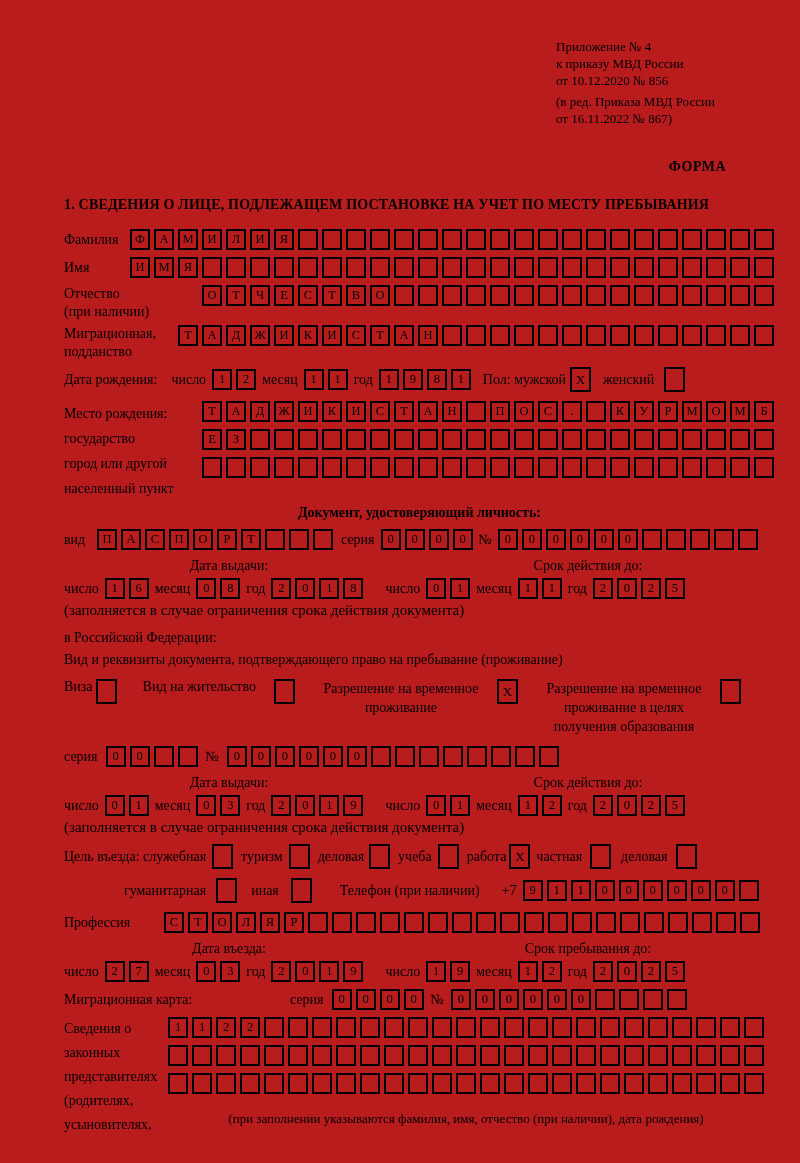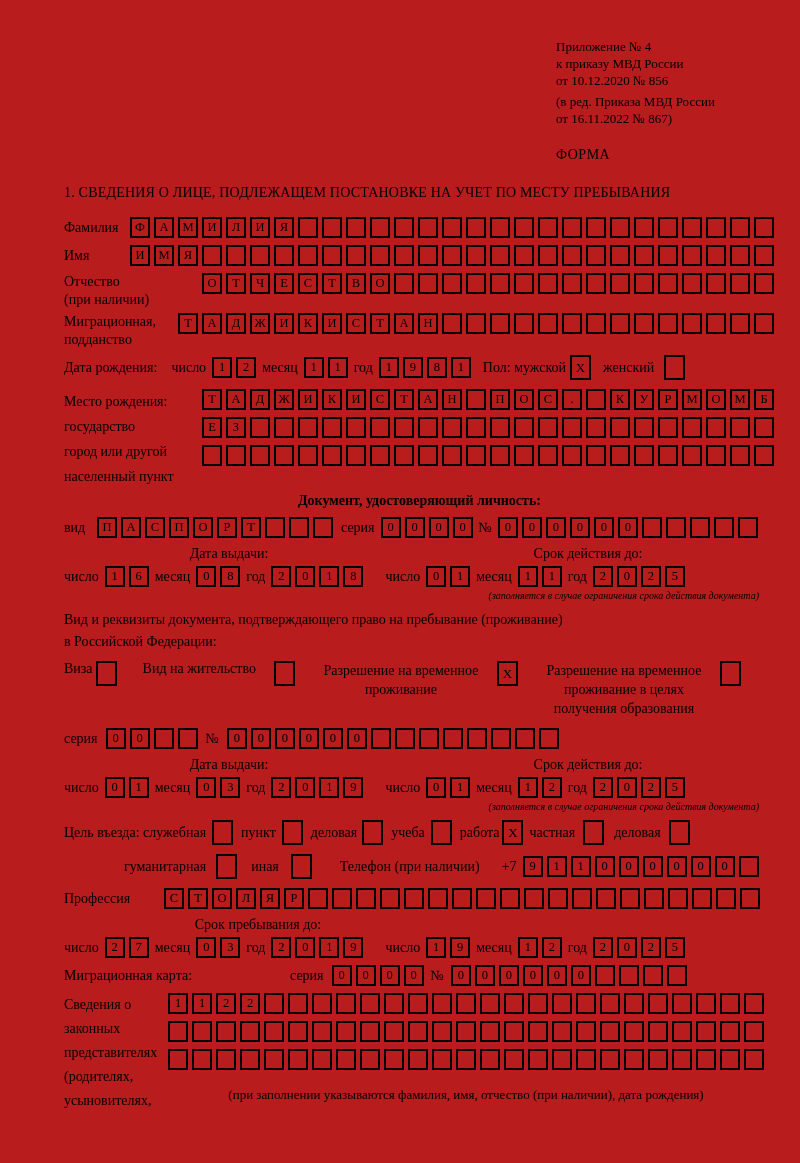--- a/index.html
+++ b/index.html
@@ -3,45 +3,45 @@
 <meta charset="utf-8">
 <style>
   html,body { margin:0; padding:0; background:#888; }
   .page {
     width:800px; height:1163px; margin:0 auto; background:#b91c1c; color:#000;
     font-family:"Liberation Serif", serif; font-size:14px;
     box-sizing:border-box; padding:38px 25px 16px 64px; overflow:hidden; position:relative;
   }
   .ref-block { margin-left:492px; font-size:13px; line-height:17px; }
   .ref-block .gap { height:4px; }
-  .forma { margin-left:492px; width:170px; text-align:left; font-weight:normal; margin-top:20px; padding-right:12px; letter-spacing:.5px; }
+  .forma { margin-left:492px; width:170px; text-align:right; font-weight:bold; margin-top:32px; padding-right:12px; letter-spacing:.5px; }
   .title { text-align:center; font-weight:bold; font-size:15px; line-height:23px; margin-top:16px; letter-spacing:.2px; }
   .u-line { display:inline-block; width:54px; border-bottom:2px solid #000; margin-left:8px; vertical-align:baseline; }
-  .section-head { font-weight:normal; font-size:14px; margin-top:22px; margin-bottom:16px; letter-spacing:.2px; }
+  .section-head { font-weight:bold; font-size:14px; margin-top:22px; margin-bottom:16px; letter-spacing:.2px; }
 
   .row { display:flex; align-items:center; margin-bottom:7px; }
   .row.top { align-items:flex-start; }
   .lbl { white-space:nowrap; }
   .lblcol { line-height:18px; flex:none; }
   .lblcol div { white-space:nowrap; }
   .cells { display:flex; gap:4px; flex:none; }
   .cell {
     flex:none; width:20px; height:21px; border:2px solid #000; box-sizing:border-box;
     display:flex; align-items:center; justify-content:center; font-size:12.5px;
   }
   .cb {
     flex:none; width:21px; height:25px; border:2px solid #000; box-sizing:border-box;
     display:flex; align-items:center; justify-content:center; font-size:13px;
   }
   .rows { display:flex; flex-direction:column; gap:7px; }
   .dg { display:flex; align-items:center; gap:6px; }
   .heads { display:flex; margin:8px 0 4px; font-size:14px; }
   .h1 { width:330px; text-align:center; }
   .h2 { width:340px; text-align:center; margin-left:24px; }
-  .note { text-align:right; font-size:10px; margin:3px 16px 8px 0;font-style:italic; }
+  .note { text-align:left; font-size:15px; margin:3px 16px 8px 0; }
   .center-bold { text-align:center; font-weight:bold; margin:4px 0 8px; }
   .stack { display:flex; flex-direction:column; text-align:center; line-height:19px; flex:none;font-family:Liberation Serif, serif; }
   .bottom-note { text-align:center; font-size:13px; margin-top:10px; margin-left:80px; }
 
   .w-surname { width:66px; flex:none; }
   .w-patr { width:138px; }
   .w-cit { width:114px; }
   .w-vid { width:33px; flex:none; }
   .w-prof { width:100px; flex:none; }
   .w-rep { width:104px; }
@@ -395,22 +395,22 @@
           <span class="cell">2</span>
           <span class="cell">0</span>
           <span class="cell">2</span>
           <span class="cell">5</span>
         </span>
     </span>
   </div>
   <div class="note">(заполняется в случае ограничения срока действия документа)</div>
 
   <div style="line-height:22px;">
+    <div>в Российской Федерации:</div>
     <div>Вид и реквизиты документа, подтверждающего право на пребывание (проживание)</div>
-    <div>в Российской Федерации:</div>
   </div>
 
   <div class="row top" style="margin-top:8px; margin-bottom:10px;">
     <span class="lbl">Виза</span>
     <span class="cb" style="margin-left:3px;"></span>
     <span class="lbl" style="margin-left:26px;">Вид на жительство</span>
     <span class="cb" style="margin-left:18px;"></span>
     <span class="stack" style="margin-left:20px; width:172px;">
       <span>Разрешение на временное</span>
       <span>проживание</span>
@@ -493,21 +493,21 @@
           <span class="cell">2</span>
           <span class="cell">5</span>
         </span>
     </span>
   </div>
   <div class="note">(заполняется в случае ограничения срока действия документа)</div>
 
   <div class="row" style="margin-bottom:9px;">
     <span class="lbl">Цель въезда: служебная</span>
     <span class="cb" style="margin-left:6px;"></span>
-    <span class="lbl" style="margin-left:8px;">пункт</span>
+    <span class="lbl" style="margin-left:8px;">туризм</span>
     <span class="cb" style="margin-left:6px;"></span>
     <span class="lbl" style="margin-left:8px;">деловая</span>
     <span class="cb" style="margin-left:5px;"></span>
     <span class="lbl" style="margin-left:8px;">учеба</span>
     <span class="cb" style="margin-left:6px;"></span>
     <span class="lbl" style="margin-left:8px;">работа</span>
     <span class="cb" style="margin-left:3px;">X</span>
     <span class="lbl" style="margin-left:6px;">частная</span>
     <span class="cb" style="margin-left:8px;"></span>
     <span class="lbl" style="margin-left:10px;">деловая</span>
@@ -560,20 +560,21 @@
         <span class="cell"></span>
         <span class="cell"></span>
         <span class="cell"></span>
         <span class="cell"></span>
         <span class="cell"></span>
         <span class="cell"></span>
       </span>
   </div>
 
   <div class="heads">
+    <span class="h1">Дата въезда:</span>
     <span class="h2">Срок пребывания до:</span>
   </div>
   <div class="row">
     <span class="dg">
       <span class="lbl">число</span>
       <span class="cells">
           <span class="cell">2</span>
           <span class="cell">7</span>
         </span>
       <span class="lbl">месяц</span>

